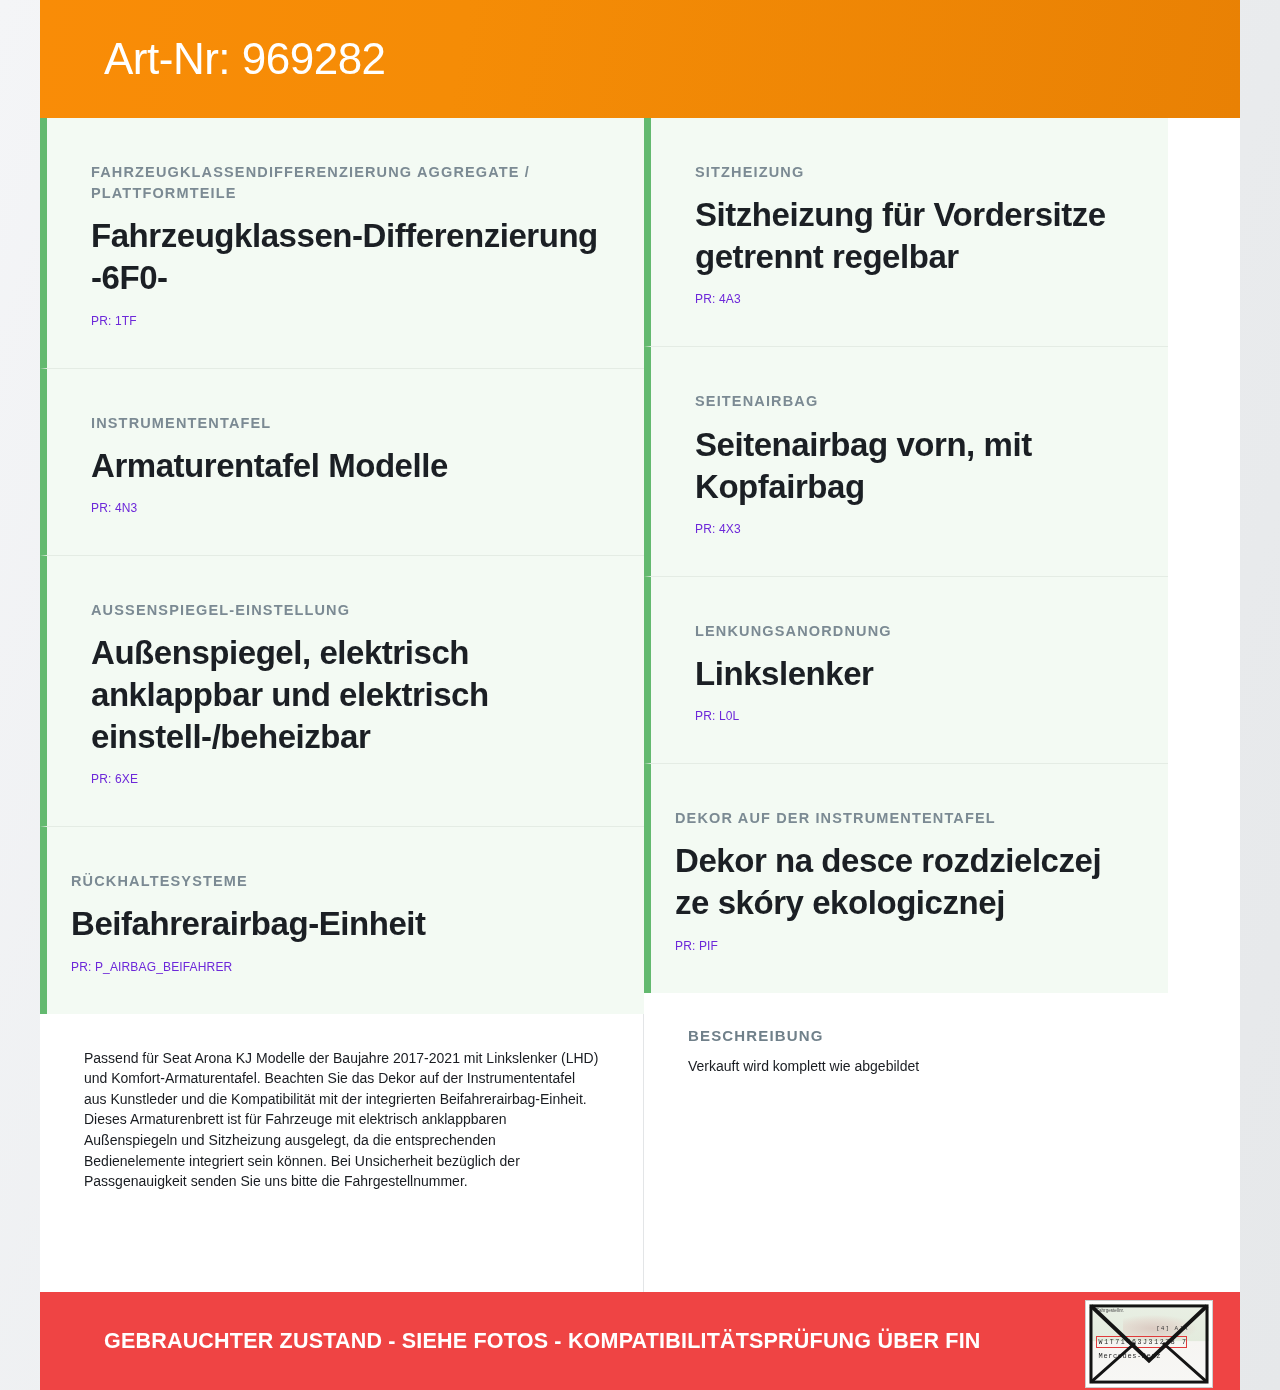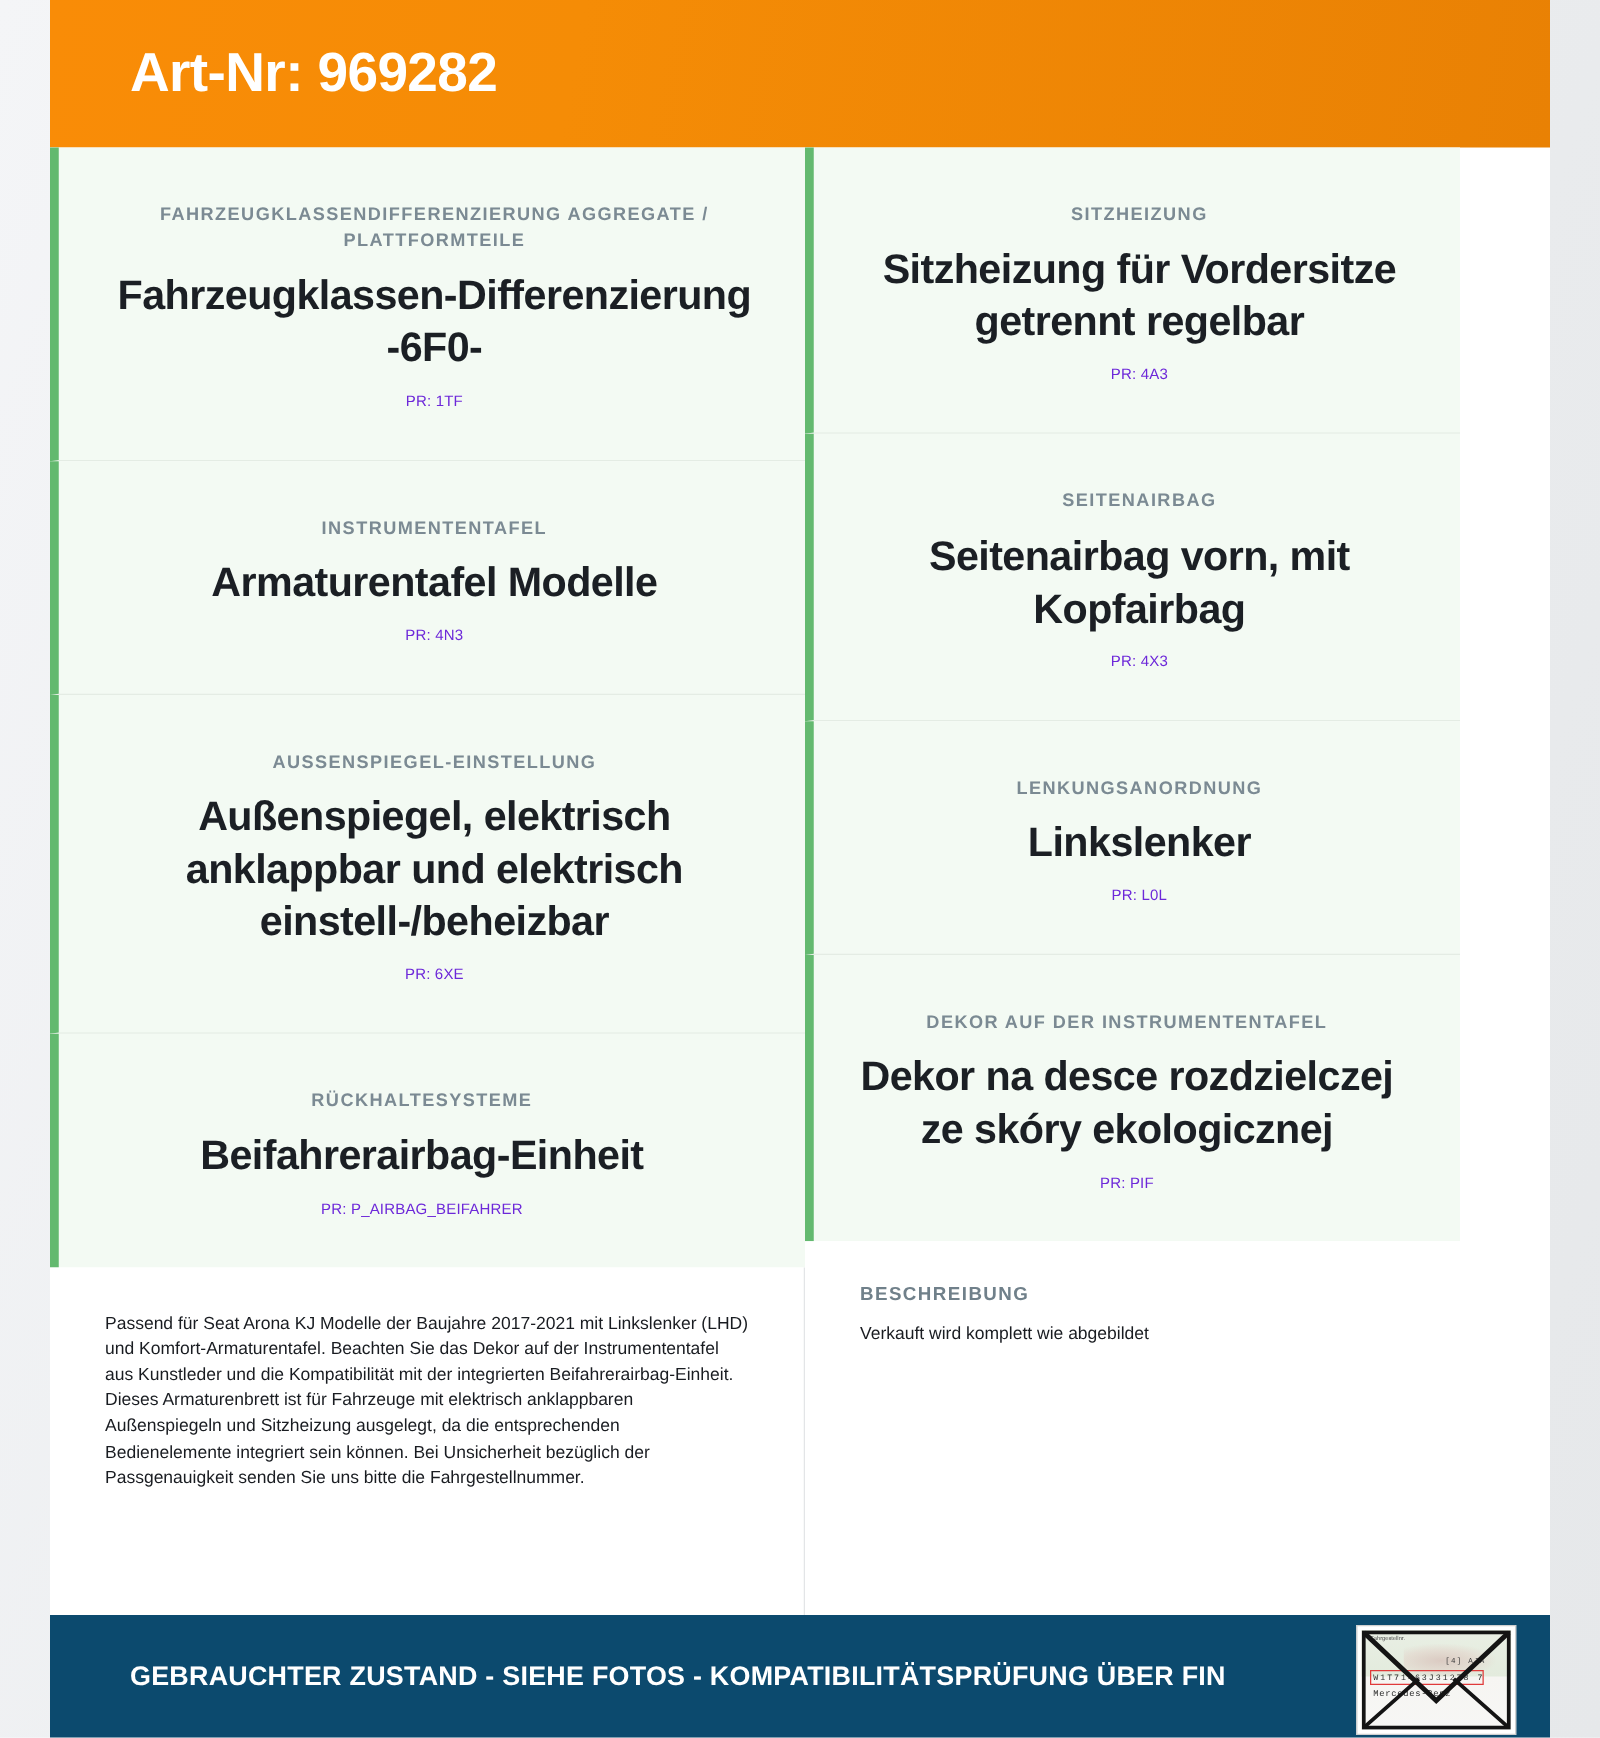--- a/index.html
+++ b/index.html
@@ -28,21 +28,21 @@
   .header {
     height: 118px;
     background: linear-gradient(100deg, #f98c07 0%, #f58c06 35%, #e98104 100%);
     display: flex;
     align-items: center;
     flex: 0 0 118px;
   }
   .header-title {
     color: #ffffff;
     font-size: 44px;
-    font-weight: bold;
+    font-weight: normal;
     letter-spacing: -0.5px;
     padding-left: 64px;
   }
 
   
   .columns {
     display: flex;
     flex: 0 0 1174px;
     height: 1174px;
     align-items: stretch;
@@ -64,21 +64,20 @@
   
   .card {
     background: #f3faf3;
     border-left: 7px solid #63b96f;
     border-bottom: 1px solid #e4ece4;
     padding: 44px 40px 40px 44px;
     display: flex;
     flex-direction: column;
     justify-content: center;
     flex: 1 1 auto;
-    text-align: center;
   }
   .card:last-child { border-bottom: none; padding-left: 24px; }
 
   .card-kicker {
     font-size: 14.5px;
     font-weight: bold;
     letter-spacing: 1.15px;
     color: #7b8a93;
     text-transform: uppercase;
     line-height: 1.45;
@@ -118,21 +117,21 @@
     font-size: 14px;
     line-height: 1.47;
     color: #191c21;
     font-weight: 400;
   }
 
   
   .footer {
     flex: 0 0 98px;
     height: 98px;
-    background: #0c4a6e;
+    background: #ef4444;
     display: flex;
     align-items: center;
     position: relative;
     padding-left: 64px;
   }
   .footer-text {
     color: #ffffff;
     font-size: 21.5px;
     font-weight: bold;
     letter-spacing: 0.2px;

